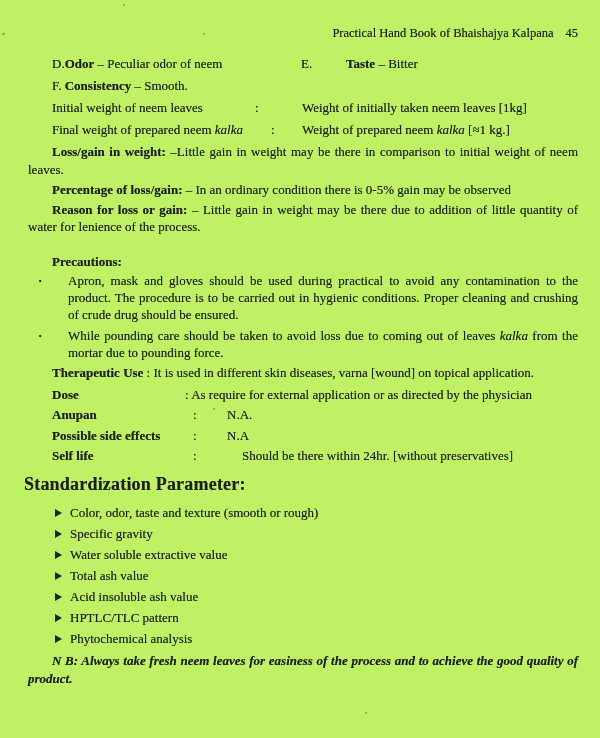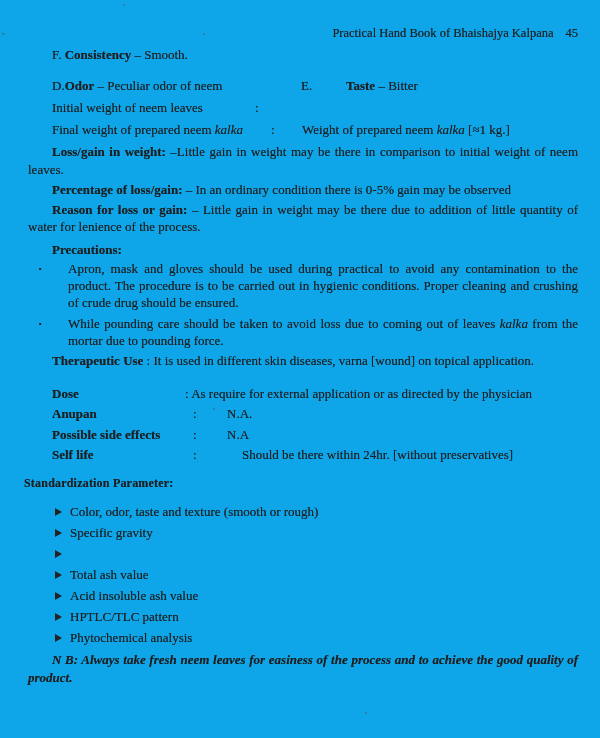--- a/index.html
+++ b/index.html
@@ -1,20 +1,20 @@
 <!DOCTYPE html>
 <html><head>
 <meta charset="utf-8">
 <style>
   html,body { margin:0; padding:0; background:#e9e9e7; }
   .page {
     position:relative;
     width:600px; height:738px;
     margin:0 auto;
-    background:#0ea5e9;
+    background:#bef264;
     color:#1e1e1e;
     font-family:"Liberation Serif","DejaVu Serif",serif;
     font-size:13px;
     overflow:hidden;
     text-shadow:0 0 0.5px rgba(25,25,25,0.55);
   }
   .content { position:absolute; left:28px; top:0; width:550px; }
 
   .header { margin-top:25px; text-align:right; font-size:12.5px; line-height:16px; }
   .header .pgnum { margin-left:12px; }
@@ -29,39 +29,39 @@
 
   .wrow { position:relative; margin-top:5px; height:17px; line-height:17px; }
   .wrow .lab { margin-left:24px; font-weight:normal; }
   .wrow .colon1 { position:absolute; left:227px; }
   .wrow .colon2 { position:absolute; left:243px; }
   .wrow .val { position:absolute; left:274px; white-space:nowrap; }
 
   .para { margin:0; text-align:justify; text-indent:24px; line-height:17.5px; }
   .mt5 { margin-top:5px; } .mt3 { margin-top:3px; } .mt2 { margin-top:2px; }
 
-  .prec-head { margin-top:5px; font-weight:bold; }
+  .prec-head { margin-top:17px; font-weight:bold; }
 
   .bullet-item { position:relative; margin-left:40px; width:510px; text-align:justify; line-height:17px; }
   .bullet-item .dot { position:absolute; left:-30px; top:0; font-weight:bold; }
   .b1 { margin-top:2px; }
   .b2 { margin-top:4px; }
 
   .thera { margin-top:3px; }
 
   .drow { position:relative; height:17px; line-height:17px; margin-top:3.5px; }
-  .drow.first { margin-top:16px; }
+  .drow.first { margin-top:5px; }
   .drow .lab { margin-left:24px; font-weight:bold; }
   .drow .colon { position:absolute; left:165px; }
   .drow .v0 { position:absolute; left:157px; white-space:nowrap; }
   .drow .v1 { position:absolute; left:199px; white-space:nowrap; }
   .drow .v2 { position:absolute; left:199px; white-space:nowrap; }
   .drow .v3 { position:absolute; left:214px; white-space:nowrap; }
 
-  .std-head { margin-top:9px; margin-left:-4px; font-size:12px; font-weight:bold; letter-spacing:.2px; line-height:22px; }
+  .std-head { margin-top:9px; margin-left:-4px; font-size:18px; font-weight:bold; letter-spacing:.2px; line-height:22px; }
 
   .std-list { margin-top:7px; }
   .std-item { padding-left:27px; line-height:21px; }
   .arrow-icon {
     display:inline-block; width:0; height:0;
     border-top:4px solid transparent; border-bottom:4px solid transparent;
     border-left:7px solid #222;
     margin-right:8px;
   }
 
@@ -82,33 +82,34 @@
   <div class="speck" style="left:203px; top:33px; width:2px; height:2px;"></div>
   <div class="speck" style="left:213px; top:408px; width:2px; height:2px;"></div>
   <div class="speck" style="left:365px; top:712px; width:2px; height:2px;"></div>
 
   <div class="content">
 
     <div class="header">
       <span>Practical Hand Book of Bhaishajya Kalpana</span><span class="pgnum">45</span>
     </div>
 
-    <div class="line consistency">
-      <span class="ind"><span>F. </span><b>Consistency</b><span> – Smooth.</span></span>
-    </div>
-
     <div class="line two-col">
       <span class="ind"><span>D.</span><b>Odor</b><span> – Peculiar odor of neem</span></span>
       <span class="col-e">E.</span>
       <span class="col-t"><b>Taste</b><span> – Bitter</span></span>
     </div>
 
+    <div class="line consistency">
+      <span class="ind"><span>F. </span><b>Consistency</b><span> – Smooth.</span></span>
+    </div>
+
     <div class="wrow">
       <span class="lab">Initial weight of neem leaves</span>
       <span class="colon1">:</span>
+      <span class="val">Weight of initially taken neem leaves [1kg]</span>
     </div>
 
     <div class="wrow">
       <span class="lab"><span>Final weight of prepared neem </span><i>kalka</i></span>
       <span class="colon2">:</span>
       <span class="val"><span>Weight of prepared neem </span><i>kalka</i><span> [≈1 kg.]</span></span>
     </div>
 
     <p class="para mt5"><b>Loss/gain in weight:</b><span> –Little gain in weight may be there in comparison to initial weight of neem leaves.</span></p>
 
@@ -148,21 +149,21 @@
       <span class="lab">Self life</span>
       <span class="colon">:</span>
       <span class="v3">Should be there within 24hr. [without preservatives]</span>
     </div>
 
     <div class="std-head">Standardization Parameter:</div>
 
     <div class="std-list">
       <div class="std-item"><span class="arrow-icon"></span><span>Color, odor, taste and texture (smooth or rough)</span></div>
       <div class="std-item"><span class="arrow-icon"></span><span>Specific gravity</span></div>
-      <div class="std-item"><span class="arrow-icon"></span></div>
+      <div class="std-item"><span class="arrow-icon"></span><span>Water soluble extractive value</span></div>
       <div class="std-item"><span class="arrow-icon"></span><span>Total ash value</span></div>
       <div class="std-item"><span class="arrow-icon"></span><span>Acid insoluble ash value</span></div>
       <div class="std-item"><span class="arrow-icon"></span><span>HPTLC/TLC pattern</span></div>
       <div class="std-item"><span class="arrow-icon"></span><span>Phytochemical analysis</span></div>
     </div>
 
     <p class="nb-para"><span>N B:</span><span> Always take fresh neem leaves for easiness of the process and to achieve the good quality of product.</span></p>
 
   </div>
 </div>

